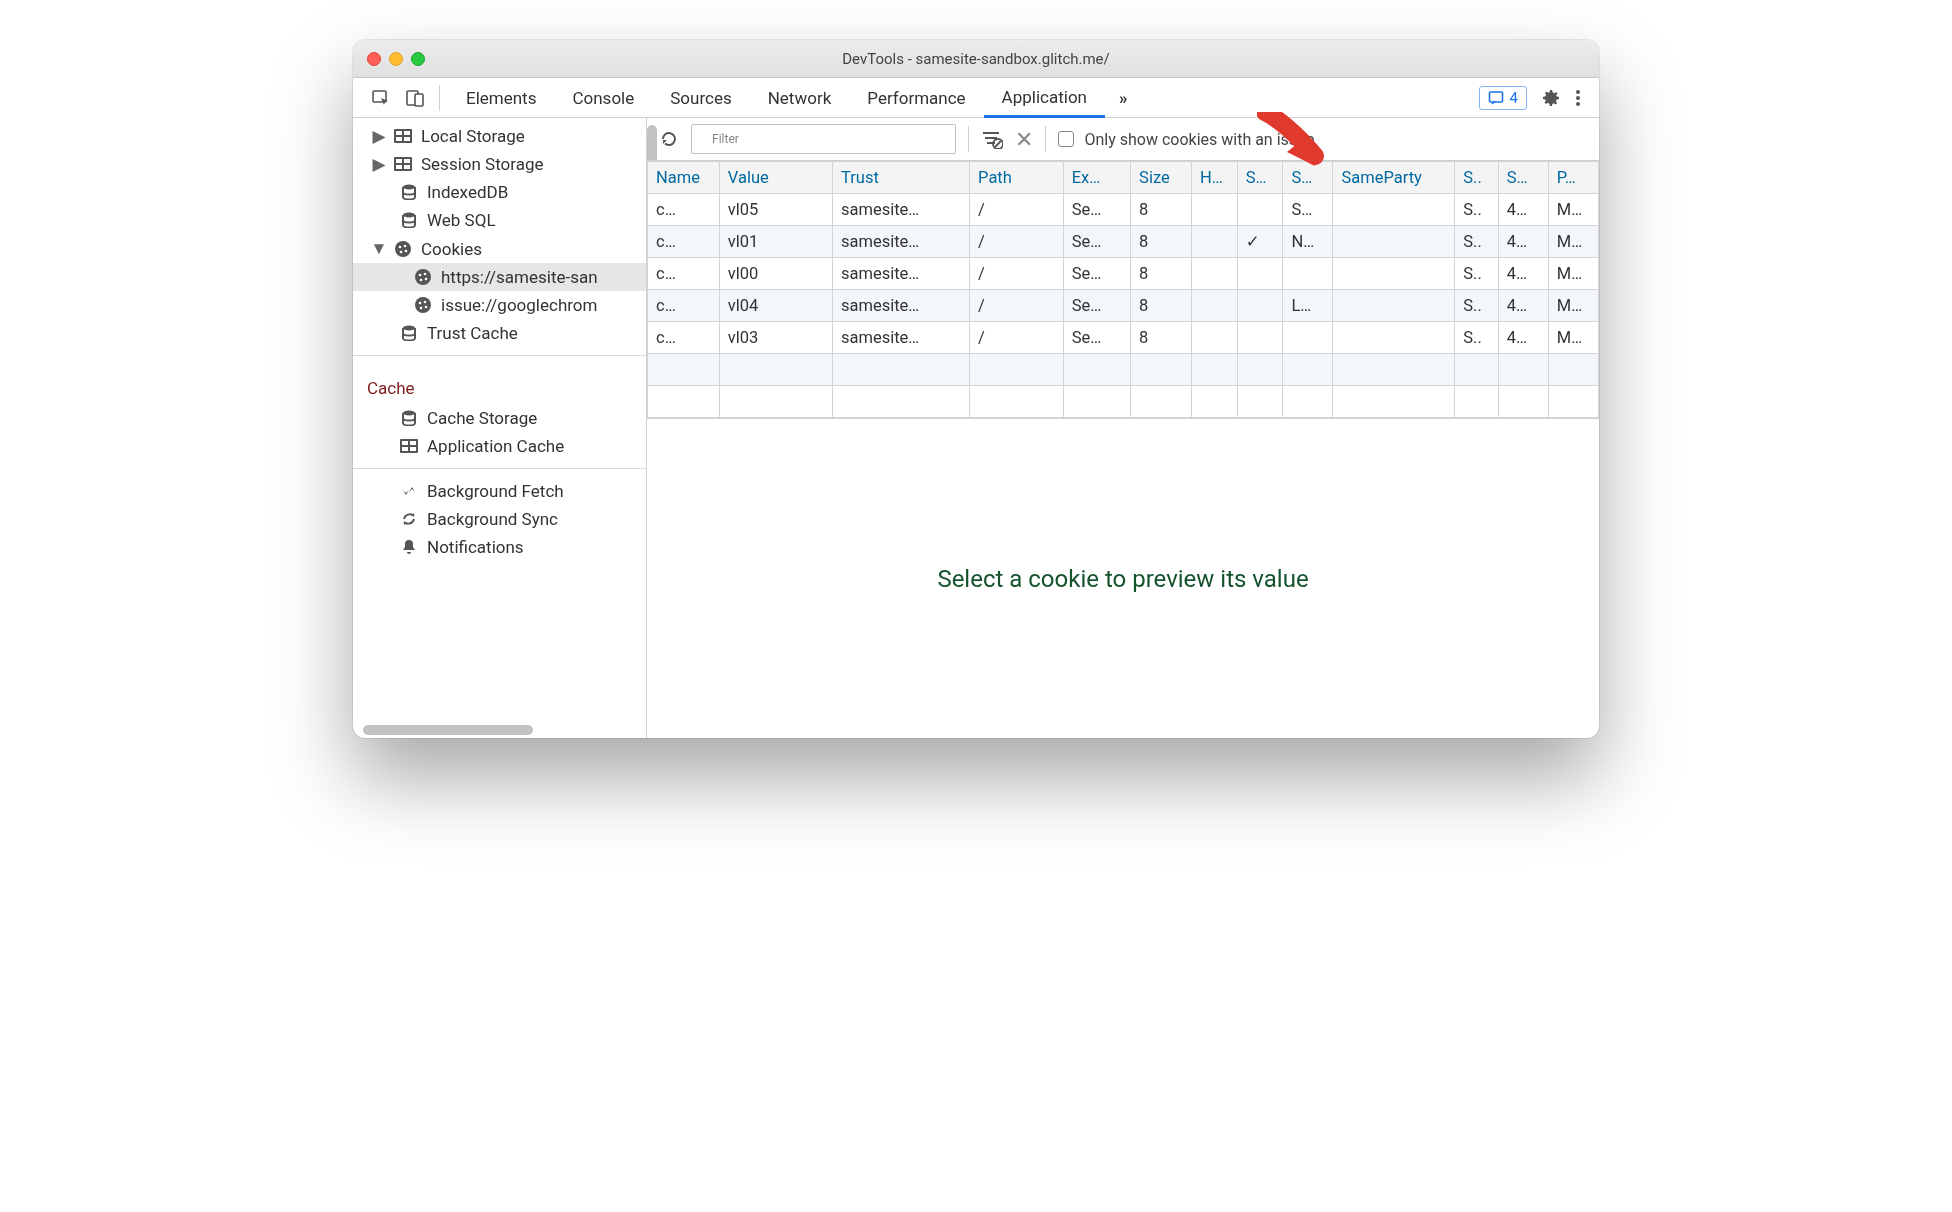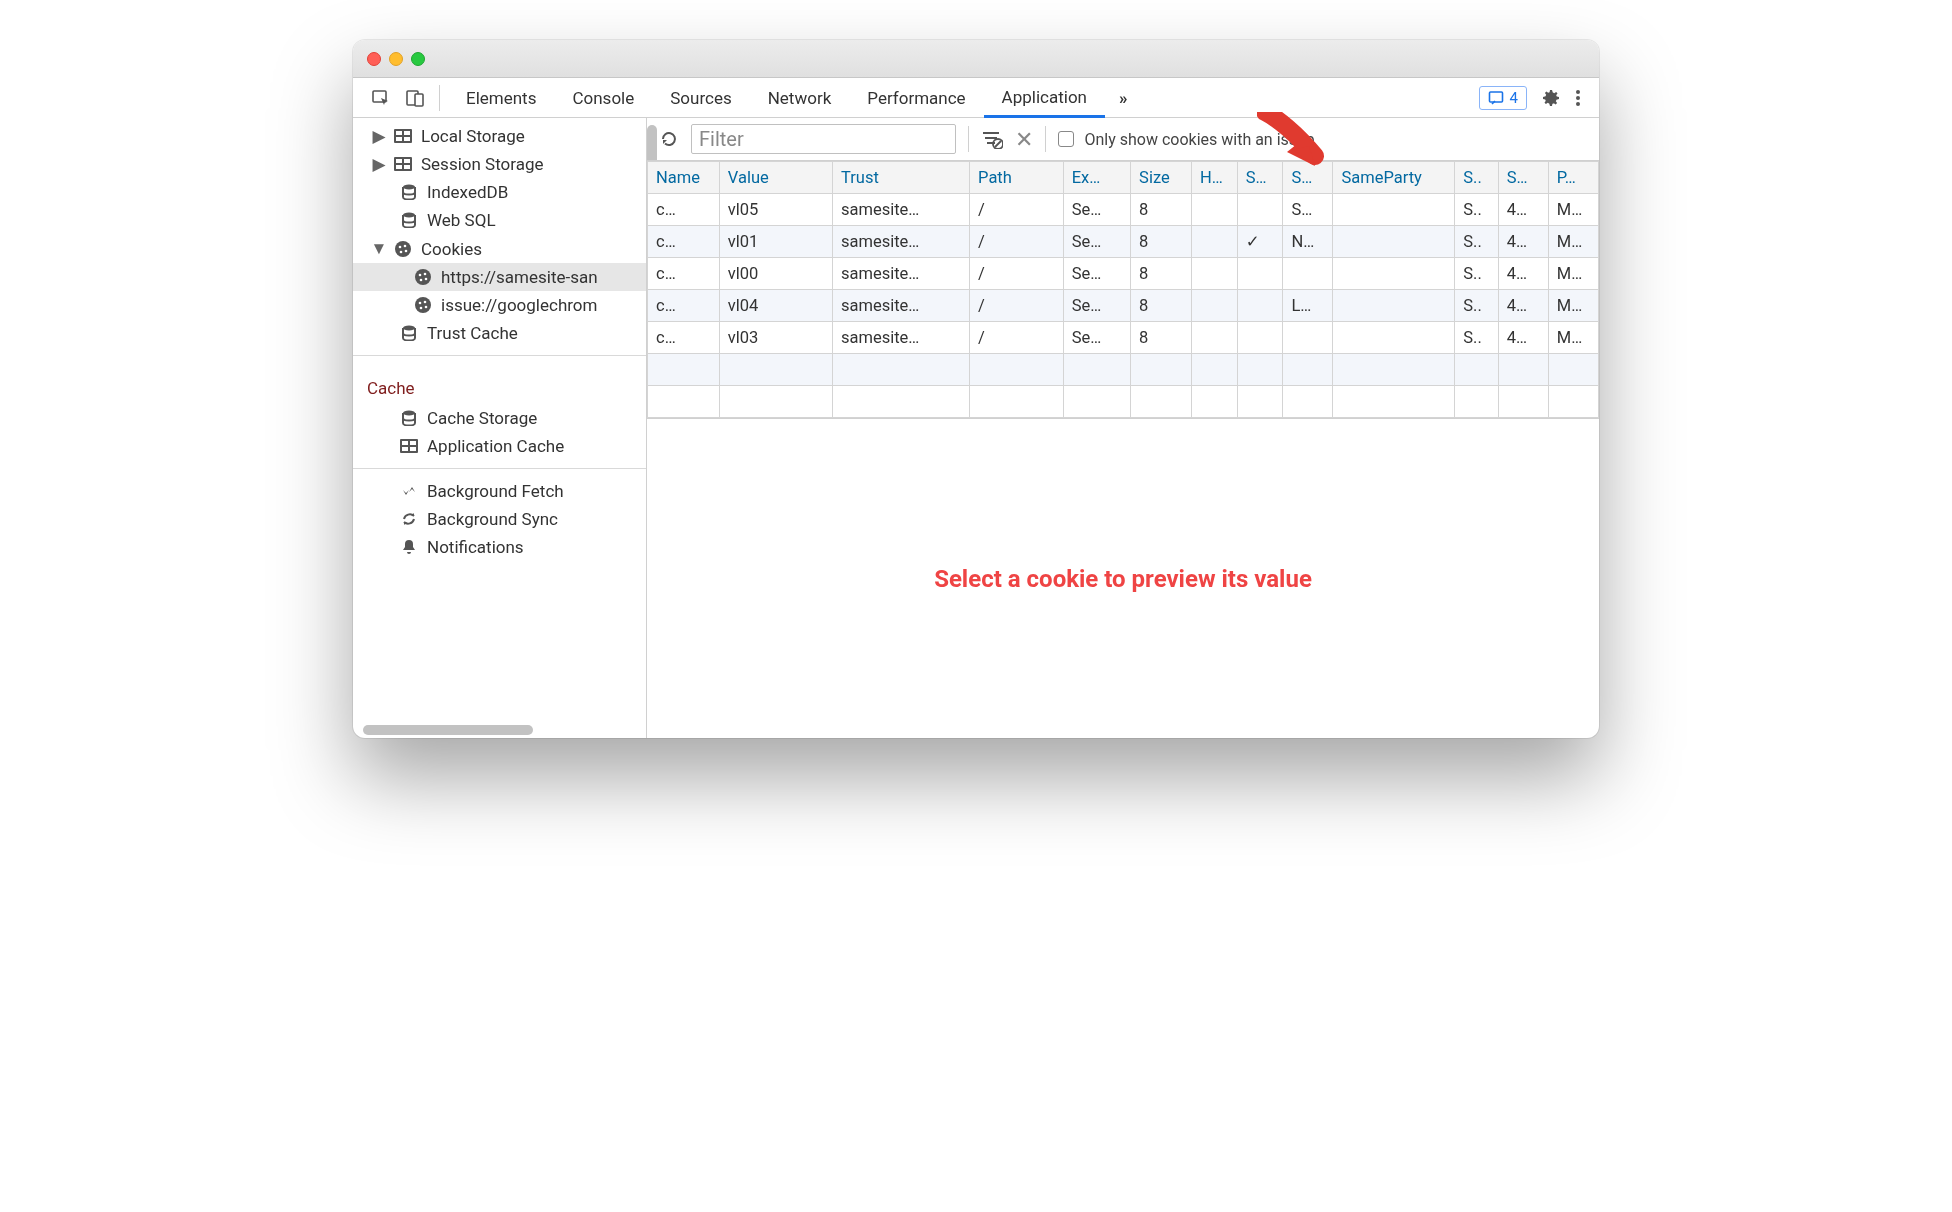--- a/index.html
+++ b/index.html
@@ -105,21 +105,21 @@
   .toolbar{
     display:flex;align-items:center;gap:12px;
     padding:6px 12px;
     border-bottom:1px solid #d0d0d0;
     font-size:16px;color:#444;
   }
   .filter{
     flex:0 0 265px;
     border:1px solid #c0c0c0;
     height:30px;border-radius:2px;
-    padding:4px 7px;font-size:20px;color:#777;
+    padding:4px 20px;font-size:12px;color:#777;
     display:flex;align-items:center;
   }
   .vsep{width:1px;height:26px;background:#d0d0d0;}
   .tool-ic{color:#555;display:inline-flex;align-items:center;}
   .chk{
     width:16px;height:16px;border:1px solid #888;border-radius:3px;display:inline-block;
   }
   .arrow-annot{
     position:absolute; left:610px; top:-6px; width:70px;height:56px;
     pointer-events:none;
@@ -137,35 +137,36 @@
   .table th{background:#f4f4f4;color:#0369a1;}
   .num{text-align:right;}
   .ctr{text-align:center;}
   .table tr:nth-child(odd) td{background:#fff;}
   .table tr:nth-child(even) td{background:#f3f6fb;}
   .table tr.empty td{background:#fff;height:30px;}
   .table tr.empty:nth-child(even) td{background:#f3f6fb;}
   .preview{
     flex:1;border-top:1px solid #d0d0d0;
     display:flex;align-items:center;justify-content:center;
-    color:#ef4444;font-size:24px;font-weight:700;
+    color:#14532d;font-size:24px;font-weight:400;
   }
   svg{display:block;}
 </style>
 </head>
 <body>
 
 <div class="window">
 
   <div class="titlebar">
     <div class="traffic">
       <span class="tl-close"></span>
       <span class="tl-min"></span>
       <span class="tl-max"></span>
     </div>
+    <div class="title-text">DevTools - samesite-sandbox.glitch.me/</div>
   </div>
 
   <div class="tabs">
     <div class="tab-icons">
       <span>
         <svg width="20" height="20" viewBox="0 0 20 20" fill="none" stroke="#555" stroke-width="1.6">
           <rect x="2" y="3" width="13" height="11" rx="1"></rect>
             <path d="M10 10l7 3-3 1-1 3-3-7z" fill="#555" stroke="none"></path>
         </svg>
       </span>

